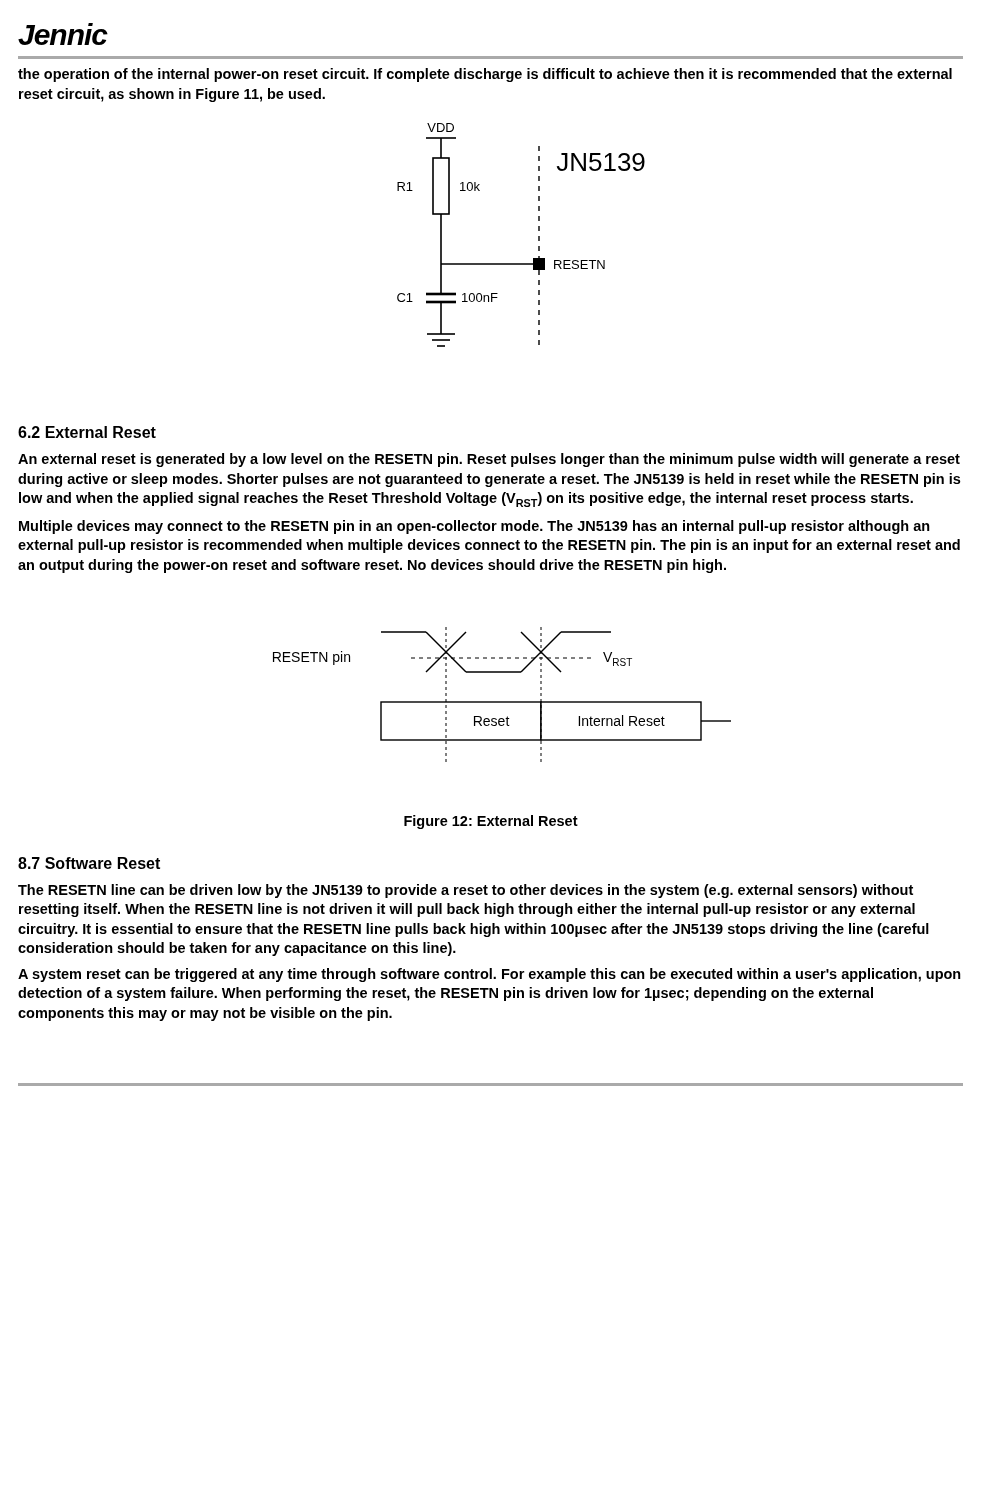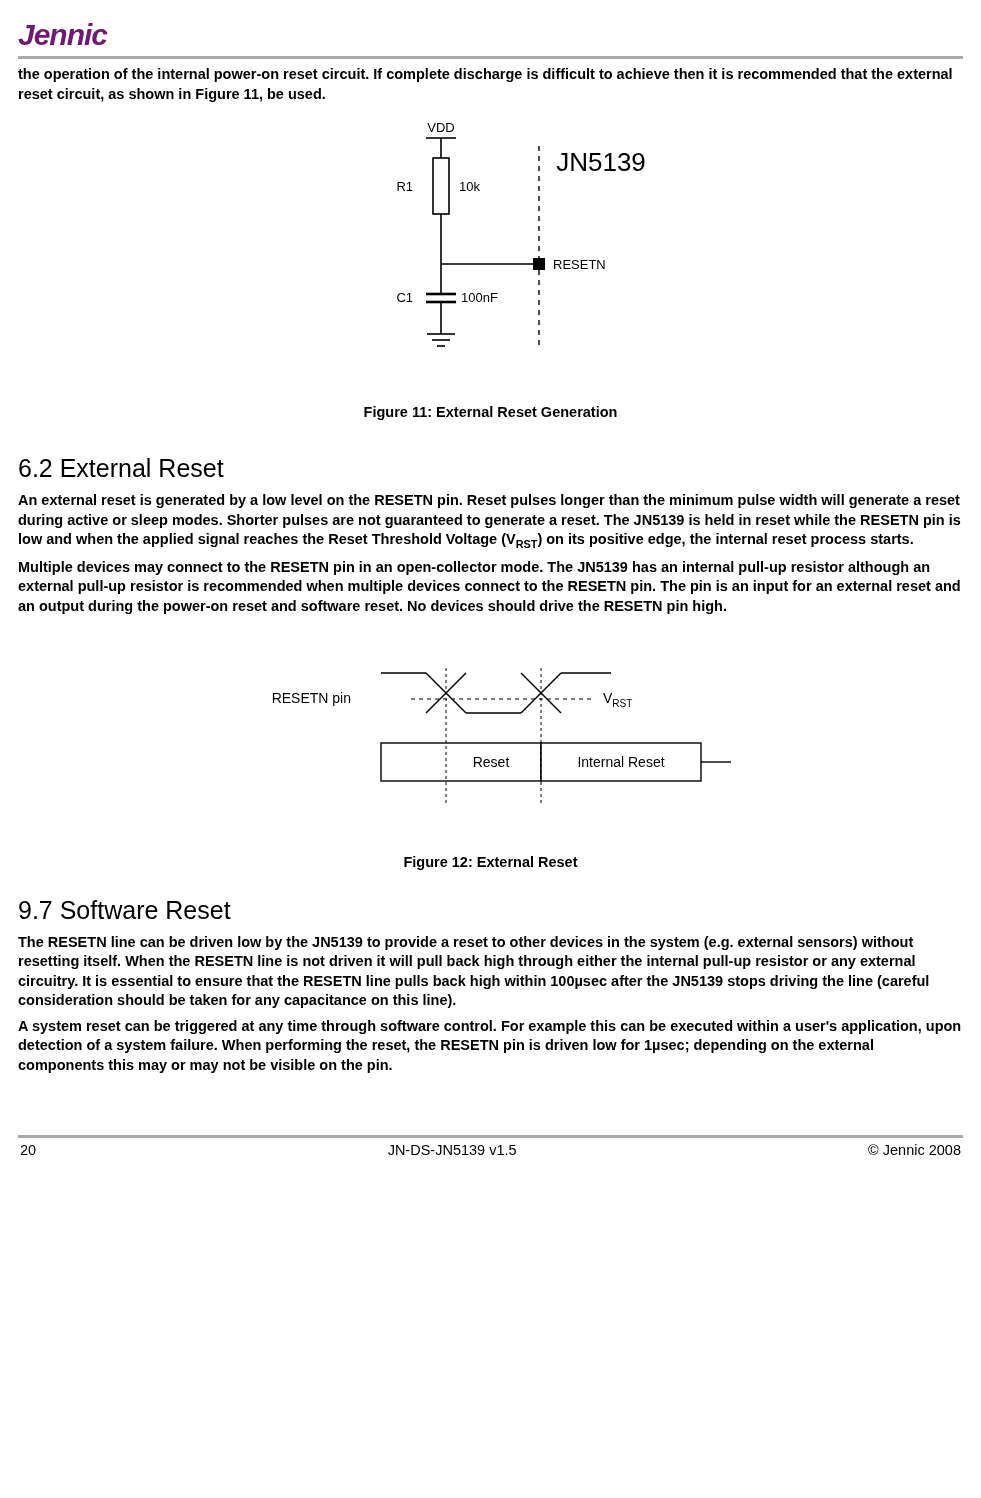--- a/index.html
+++ b/index.html
@@ -11,21 +11,21 @@
     width: 981px;
   }
   .page {
     padding: 18px 18px 0px 18px;
     box-sizing: border-box;
   }
   .logo {
     font-family: "Arial Black", Arial, sans-serif;
     font-weight: 900;
     font-size: 30px;
-    color: #701a75;
+    color: #000000;
     letter-spacing: -1px;
     font-style: italic;
     margin-bottom: 4px;
   }
   hr.toprule {
     border: none;
     border-top: 3px solid #aaa;
     margin: 0 0 6px 0;
   }
   .body-text {
@@ -38,22 +38,22 @@
     text-align: center;
     margin: 12px 0 10px 0;
   }
   .fig-caption {
     font-weight: bold;
     font-size: 14.5px;
     text-align: center;
     margin: 14px 0 26px 0;
   }
   h2.section {
-    font-size: 25px;
-    font-weight: normal;
+    font-size: 16px;
+    font-weight: bold;
     margin: 34px 0 8px 0;
   }
   sub { font-size: 0.75em; }
   
   .footer-wrap {
     margin-top: 60px;
   }
   hr.botrule {
     border: none;
     border-top: 3px solid #aaa;
@@ -107,21 +107,20 @@
         <line x1="160" y1="186" x2="160" y2="218" stroke="#000" stroke-width="1.6"></line>
         <text x="132" y="186" font-size="13" text-anchor="end">C1</text>
         <text x="180" y="186" font-size="13" text-anchor="start">100nF</text>
 
         <line x1="146" y1="218" x2="174" y2="218" stroke="#000" stroke-width="1.6"></line>
         <line x1="151" y1="224" x2="169" y2="224" stroke="#000" stroke-width="1.6"></line>
         <line x1="156" y1="230" x2="164" y2="230" stroke="#000" stroke-width="1.6"></line>
       </svg>
     </div>
   </div>
-  <div class="fig-caption">Figure 11: External Reset Generation</div>
 
 
   <h2 class="section">6.2  External Reset</h2>
   <p class="body-text">
     <span>An external reset is generated by a low level on the RESETN pin.  Reset pulses longer than the minimum pulse width will generate a reset during active or sleep modes.  Shorter pulses are not guaranteed to generate a reset.  The JN5139 is held in reset while the RESETN pin is low and when the applied signal reaches the Reset Threshold Voltage (V</span><sub>RST</sub><span>) on its positive edge, the internal reset process starts.</span>
   </p>
   <p class="body-text">Multiple devices may connect to the RESETN pin in an open-collector mode.  The JN5139 has an internal pull-up resistor although an external pull-up resistor is recommended when multiple devices connect to the RESETN pin.  The pin is an input for an external reset and an output during the power-on reset and software reset.  No devices should drive the RESETN pin high.</p>
 
   <div class="figure" style="margin-top:36px;">
     <div class="fig12box">
@@ -154,26 +153,21 @@
         <text x="410" y="114" font-size="14" text-anchor="middle">Internal Reset</text>
         <line x1="490" y1="109" x2="520" y2="109" stroke="#000" stroke-width="1.4"></line>
 
         <line x1="235" y1="15" x2="235" y2="150" stroke="#000" stroke-width="1" stroke-dasharray="3,3"></line>
         <line x1="330" y1="15" x2="330" y2="150" stroke="#000" stroke-width="1" stroke-dasharray="3,3"></line>
       </svg>
     </div>
   </div>
   <div class="fig-caption" style="margin-top:27px;">Figure 12: External Reset</div>
 
-  <h2 class="section" style="margin-top:14px;">9.7  Software Reset</h2>
+  <h2 class="section" style="margin-top:14px;">8.7  Software Reset</h2>
   <p class="body-text">The RESETN line can be driven low by the JN5139 to provide a reset to other devices in the system (e.g. external sensors) without resetting itself. When the RESETN line is not driven it will pull back high through either the internal pull-up resistor or any external circuitry. It is essential to ensure that the RESETN line pulls back high within 100µsec after the JN5139 stops driving the line (careful consideration should be taken for any capacitance on this line).</p>
   <p class="body-text">A system reset can be triggered at any time through software control. For example this can be executed within a user's application, upon detection of a system failure. When performing the reset, the RESETN pin is driven low for 1µsec; depending on the external components this may or may not be visible on the pin.</p>
 
   <div class="footer-wrap">
     <hr class="botrule">
-    <div class="footer">
-      <span>20</span>
-      <span>JN-DS-JN5139 v1.5</span>
-      <span>© Jennic 2008</span>
-    </div>
   </div>
 
 </div>
 
 </body></html>

